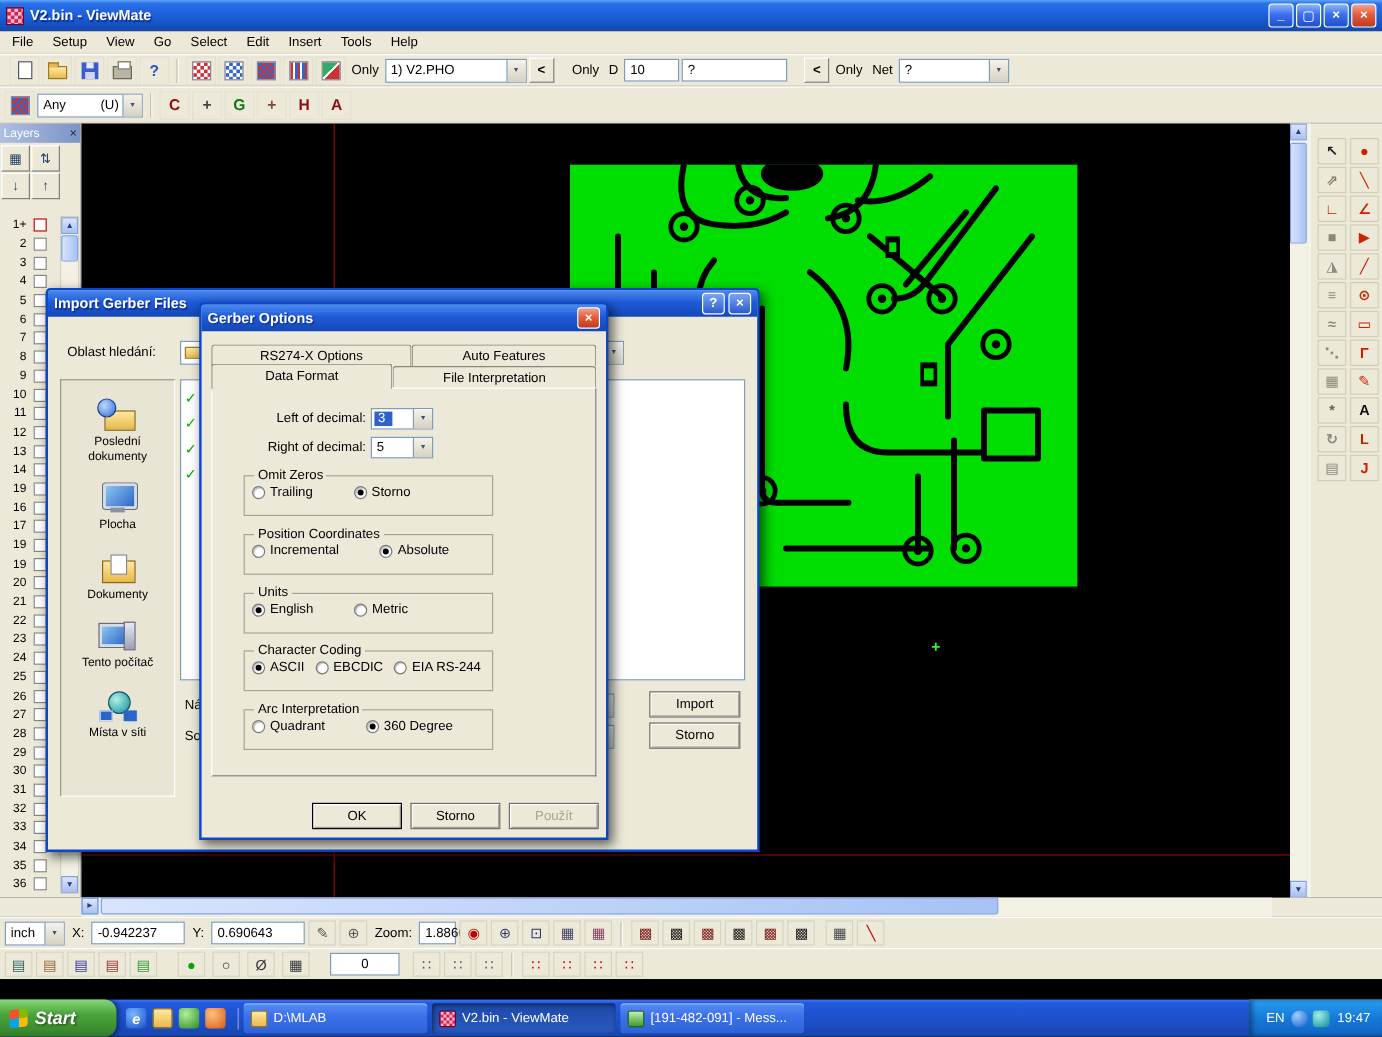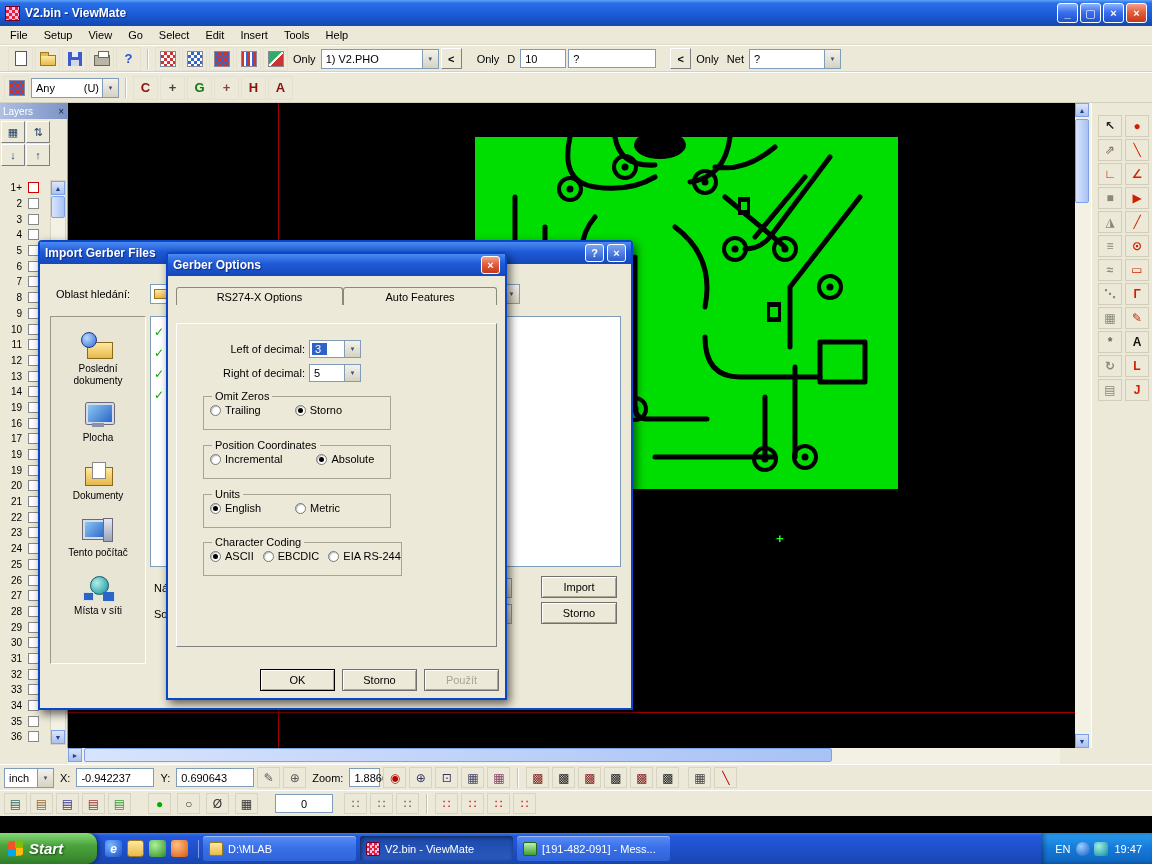--- a/index.html
+++ b/index.html
@@ -177,21 +177,21 @@
 #tabs-r1 .tab:nth-child(2){width:155px;}
 #tabs-r2 .tab:nth-child(1){width:152px;}
 #tabs-r2 .tab:nth-child(2){width:171px;}
 .tab.active{height:21px;margin-top:-2px;position:relative;z-index:3;box-shadow:0 2px 0 0 #ece9d8;}
 #opt-panel{position:absolute;left:8px;top:47px;right:8px;height:324px;border:1px solid;border-color:#fff #808080 #808080 #fff;background:#ece9d8;z-index:1;}
 .fl{position:absolute;left:0;width:128px;text-align:right;}
 .fc{position:absolute;left:132px;width:52px;height:18px;}
 #lod-label{top:19px;}#lod-combo{top:16px;}
 #rod-label{top:43px;}#rod-combo{top:40px;}
 .ctext.sel{background:#2f62c8;color:#fff;flex:none;margin:1px 0 1px 2px;padding:0 6px 0 3px;}
-.grp{position:absolute;left:26px;width:188px;height:40px;border:1px solid #a8a593;padding-left:6px;}
+.grp{position:absolute;left:26px;width:208px;height:40px;border:1px solid #a8a593;padding-left:6px;}
 .grp legend{font-size:11px;padding:0 3px;margin-left:2px;}
 #grp-omit{top:66px;}
 #grp-pos{top:115px;}
 #grp-units{top:164px;}
 #grp-char{top:212px;}
 #grp-arc{top:261px;}
 .grp-opts{display:flex;gap:34px;align-items:center;padding-top:2px;}
 .grp-opts.g3{gap:9px;}
 .opt{display:flex;align-items:center;white-space:nowrap;}
 .radio{width:11px;height:11px;border-radius:50%;background:#fff;border:1px solid #787878;box-shadow:inset 1px 1px 1px #bbb;position:relative;margin-right:4px;flex:none;}
@@ -913,20 +913,28 @@
     </div>
     <div class="dlg-body">
       <div id="tabs-r1" class="tabs-row">
         <span class="tab">
             <span>RS274-X Options</span>
           </span>
           <span class="tab">
             <span>Auto Features</span>
           </span>
       </div>
+      <div id="tabs-r2" class="tabs-row">
+        <span class="tab active">
+            <span>Data Format</span>
+          </span>
+          <span class="tab">
+            <span>File Interpretation</span>
+          </span>
+      </div>
       <div id="opt-panel">
         <span id="lod-label" class="fl">Left of decimal:</span>
         <span id="lod-combo" class="combo fc">
           <span class="ctext sel">3</span>
           <span style="flex:1;"></span>
           <span class="drop"></span>
         </span>
         <span id="rod-label" class="fl">Right of decimal:</span>
         <span id="rod-combo" class="combo fc">
           <span class="ctext">5</span>
@@ -981,20 +989,33 @@
               <label class="opt">
                 <span class="radio"></span>
                 <span>EBCDIC</span>
               </label>
               <label class="opt">
                 <span class="radio"></span>
                 <span>EIA RS-244</span>
               </label>
           </div>
         </fieldset>
+        <fieldset id="grp-arc" class="grp">
+          <legend>Arc Interpretation</legend>
+          <div class="grp-opts">
+            <label class="opt">
+                <span class="radio"></span>
+                <span>Quadrant</span>
+              </label>
+              <label class="opt">
+                <span class="radio selected"></span>
+                <span>360 Degree</span>
+              </label>
+          </div>
+        </fieldset>
       </div>
       <span id="ok-btn" class="btn default">OK</span>
       <span id="storno-btn" class="btn">Storno</span>
       <span id="apply-btn" class="btn disabled">Použít</span>
     </div>
   </div>
 
 </div>
 
 </body></html>

